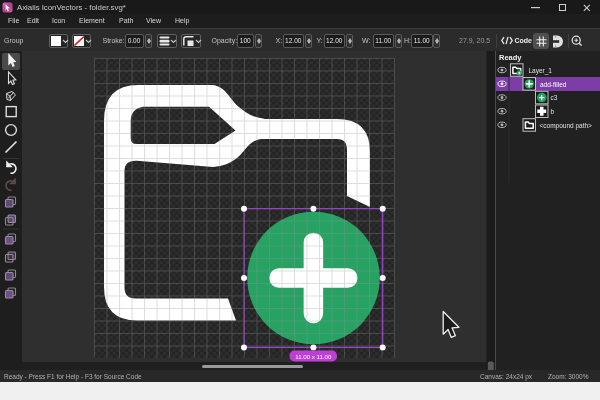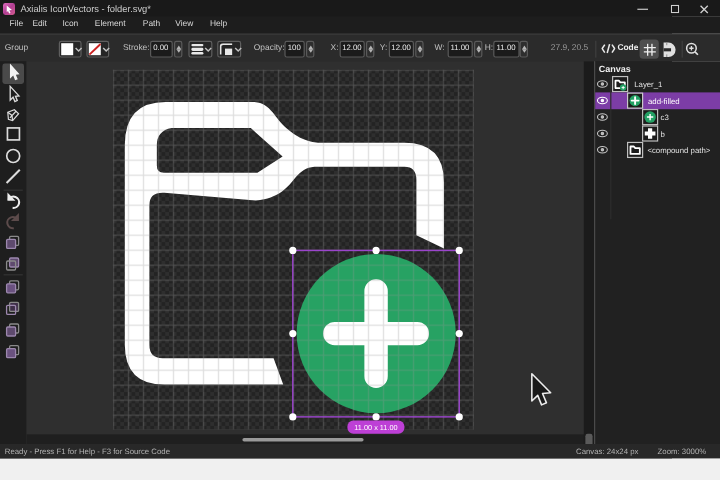--- a/index.html
+++ b/index.html
@@ -277,21 +277,21 @@
 
     <rect x="22" y="362" width="473" height="8" fill="#1f1f1f"></rect>
     <rect x="486.5" y="51" width="8.5" height="319" fill="#1b1b1b"></rect>
     <rect x="202" y="365" width="101" height="3" rx="1.5" fill="#9a9a9a"></rect>
     <rect x="487.8" y="361.5" width="6" height="10" rx="2" fill="#5a5a5a"></rect>
 
     <path d="M443.2,311.5 L443.2,334.2 L448.1,329.5 L451.3,337.4 L455.4,335.7 L452.1,327.9 L458.9,327.3 Z" fill="#1a1a1a" stroke="#eeeeee" stroke-width="1.3" stroke-linejoin="round"></path>
   </svg>
 
   <div id="layers">
-    <div class="abs" style="left:3px;top:2px;font-size:7.5px;font-weight:bold;color:#f0f0f0">Canvas</div>
+    <div class="abs" style="left:3px;top:2px;font-size:7.5px;font-weight:bold;color:#f0f0f0">Ready</div>
 
     <div class="abs" style="left:0;top:25.8px;width:105px;height:13.8px;background:#7c3da6"></div>
     <svg class="abs" style="left:0;top:12px" width="105" height="120">
 
       <g stroke="#c4c4c4" stroke-width="0.9" fill="none">
         <ellipse cx="6" cy="7" rx="4.1" ry="2.7"></ellipse>
           <circle cx="6" cy="7" r="1" fill="#b8b8b8"></circle>
         <ellipse cx="6" cy="20.8" rx="4.1" ry="2.7" stroke="#fff"></ellipse>
           <circle cx="6" cy="20.8" r="1" fill="#fff" stroke="#fff"></circle>
         <ellipse cx="6" cy="34.5" rx="4.1" ry="2.7"></ellipse>

